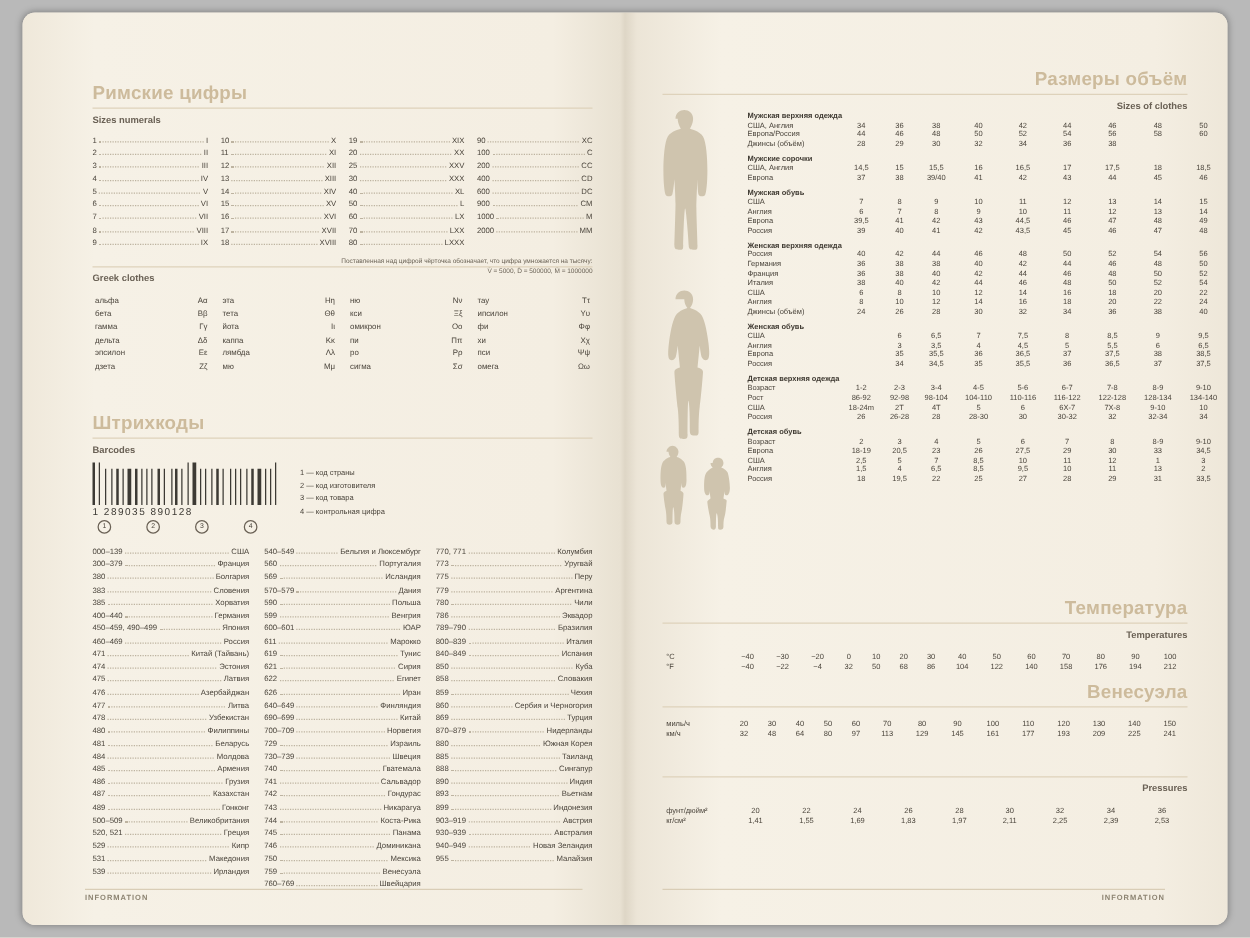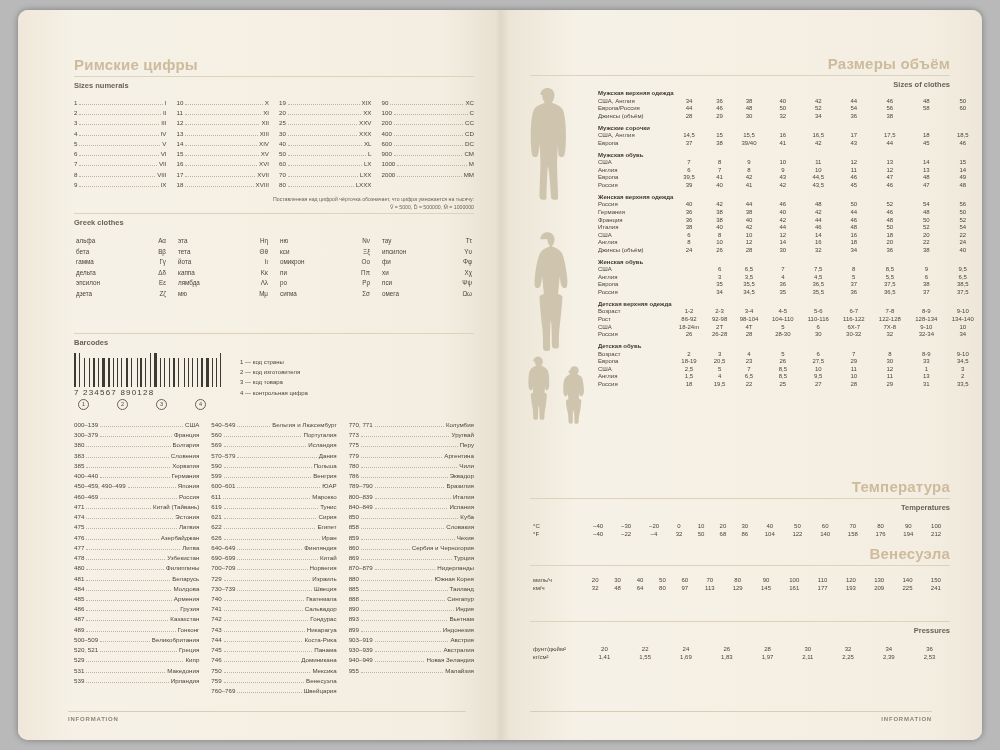--- a/index.html
+++ b/index.html
@@ -72,21 +72,21 @@
   .smalltbl td.u{color:#4a443b;}
 </style>
 </head>
 <body>
 
 <div class="page">
 <div class="spread">
 
   <div class="pg left">
 
-    <div style="position:absolute;left:56px;top:46px;width:400px;">
+    <div style="position:absolute;left:56px;top:56px;width:400px;">
       <div class="sec-title">Римские цифры</div>
       <div class="sec-rule"></div>
       <div class="sec-sub">Sizes numerals</div>
       <div class="colwrap tbl" style="margin-top:8px;">
         <div class="col" style="padding-right:10px;" id="rc0">
               <div class="dotrow">
                 <span class="k">1</span>
                 <span class="dots"></span>
                 <span class="v">I</span>
               </div>
@@ -393,20 +393,21 @@
                     <td class="gl">омега</td>
                     <td class="gs">Ωω</td>
                   </tr>
                 </tbody>
               </table>
             </div>
       </div>
     </div>
 
     <div style="position:absolute;left:56px;top:320px;width:400px;">
+      <div class="sec-title">Штрихкоды</div>
       <div class="sec-rule"></div>
       <div class="sec-sub">Barcodes</div>
 
       <div style="display:flex;margin-top:6px;">
         <div style="width:150px;">
           <div class="barcode" id="barcode">
                 <i style="width: 2px; height: 34px; background: rgb(61, 58, 52);"></i>
                 <i style="width: 1px; height: 34px; background: transparent;"></i>
                 <i style="width: 1px; height: 34px; background: rgb(61, 58, 52);"></i>
                 <i style="width: 2px; height: 29px; background: transparent;"></i>
@@ -464,21 +465,21 @@
                 <i style="width: 1px; height: 29px; background: transparent;"></i>
                 <i style="width: 3px; height: 29px; background: rgb(61, 58, 52);"></i>
                 <i style="width: 1px; height: 29px; background: transparent;"></i>
                 <i style="width: 1px; height: 29px; background: rgb(61, 58, 52);"></i>
                 <i style="width: 1px; height: 29px; background: transparent;"></i>
                 <i style="width: 2px; height: 29px; background: rgb(61, 58, 52);"></i>
                 <i style="width: 1px; height: 34px; background: transparent;"></i>
                 <i style="width: 1px; height: 34px; background: rgb(61, 58, 52);"></i>
                 <i style="width: 2px; height: 34px; background: transparent;"></i>
               </div>
-          <div class="bcnum">7 234567 890128</div>
+          <div class="bcnum">1 289035 890128</div>
           <div style="display:flex;gap:0;margin-top:2px;" id="bcmarks">
                 <span class="circnum" style="margin-left: 4px;">1</span>
                 <span class="circnum" style="margin-left: 28px;">2</span>
                 <span class="circnum" style="margin-left: 28px;">3</span>
                 <span class="circnum" style="margin-left: 28px;">4</span>
               </div>
         </div>
         <div class="bclegend" style="padding-left:16px;padding-top:4px;" id="bclegend">
               <div><span>1</span> — <span>код страны</span></div>
               <div><span>2</span> — <span>код изготовителя</span></div>

